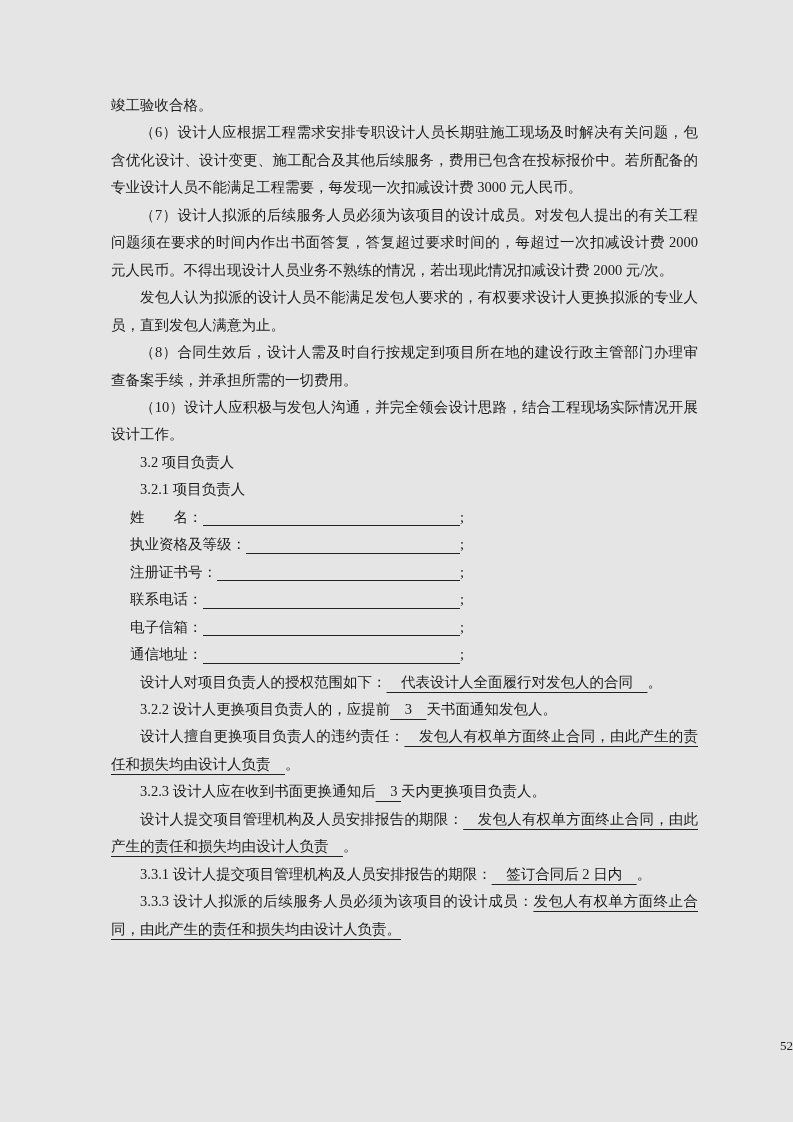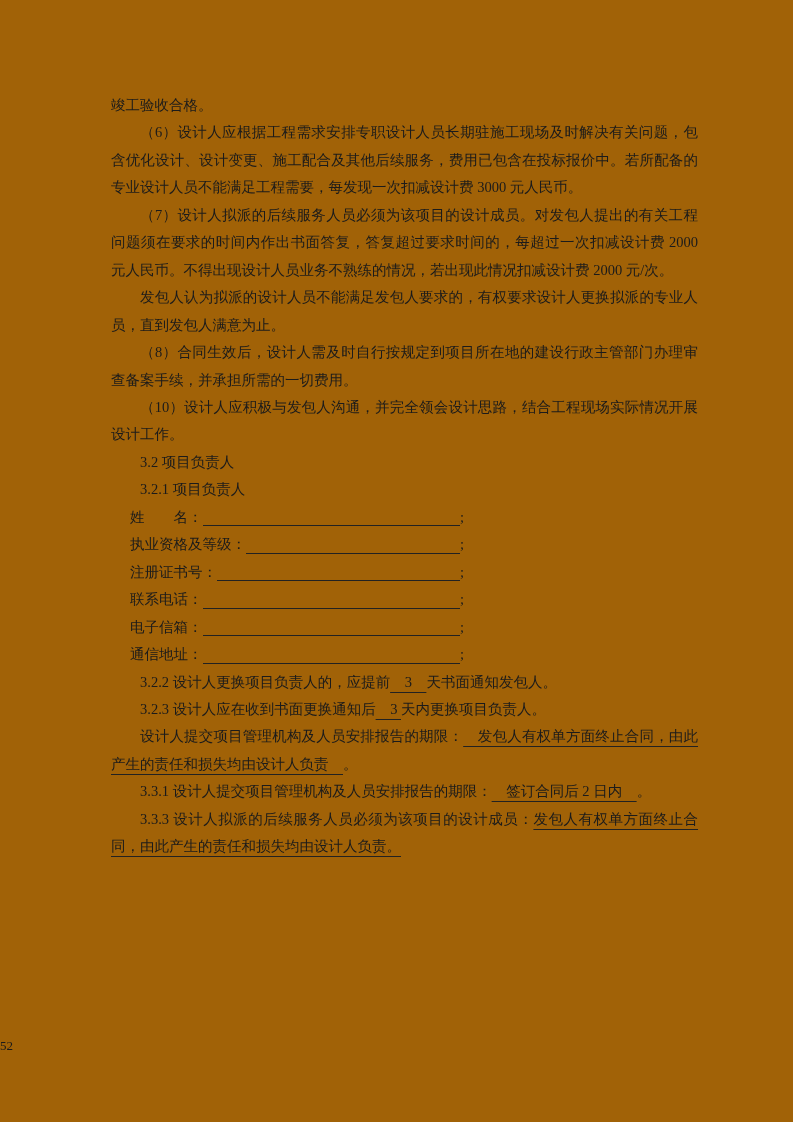--- a/index.html
+++ b/index.html
@@ -1,19 +1,19 @@
 <!DOCTYPE html>
 <html><head>
 <meta charset="utf-8">
 <style>
   html,body{margin:0;padding:0;background:#ffffff;}
   .page{
     position:relative;
     width:793px;height:1122px;
-    background:#a16207;
+    background:#e5e5e5;
     font-family:"Liberation Serif","DejaVu Serif",serif;
     color:#1b1b1b;
     overflow:hidden;
   }
   .content{
     position:absolute;
     left:111px;top:92px;
     width:587px;
     font-size:14.5px;
     line-height:27.45px;
@@ -38,21 +38,21 @@
   .field .blank{flex:1;position:relative;}
   .field .blank::after{
     content:"";
     position:absolute;left:0;right:0;bottom:5px;
     border-bottom:1px solid #222;
   }
   .field .suffix{white-space:pre;}
   .pagenum{
     position:absolute;
     top:1036px;left:0;width:100%;
-    text-align:left;
+    text-align:right;
     font-size:13px;
     line-height:20px;
     color:#1b1b1b;
   }
 </style>
 </head>
 <body>
 
 <div class="page">
   <div class="content">
@@ -87,20 +87,22 @@
       <div class="field">
         <span class="label">电子信箱：</span>
         <span class="blank"></span>
         <span class="suffix">;</span>
       </div>
       <div class="field">
         <span class="label">通信地址：</span>
         <span class="blank"></span>
         <span class="suffix">;</span>
       </div>
+      <p class="para indent"><span>设计人对项目负责人的授权范围如下：</span><span class="u">　代表设计人全面履行对发包人的合同　</span><span>。</span></p>
       <p class="para indent"><span>3.2.2 设计人更换项目负责人的，应提前</span><span class="u">　3　</span><span>天书面通知发包人。</span></p>
+      <p class="para indent"><span>设计人擅自更换项目负责人的违约责任：</span><span class="u">　发包人有权单方面终止合同，由此产生的责任和损失均由设计人负责　</span><span>。</span></p>
       <p class="para indent"><span>3.2.3 设计人应在收到书面更换通知后</span><span class="u">　3 </span><span>天内更换项目负责人。</span></p>
       <p class="para indent"><span>设计人提交项目管理机构及人员安排报告的期限：</span><span class="u">　发包人有权单方面终止合同，由此产生的责任和损失均由设计人负责　</span><span>。</span></p>
       <p class="para indent"><span>3.3.1 设计人提交项目管理机构及人员安排报告的期限：</span><span class="u">　签订合同后 2 日内　</span><span>。</span></p>
       <p class="para indent"><span>3.3.3 设计人拟派的后续服务人员必须为该项目的设计成员：</span><span class="u">发包人有权单方面终止合同，由此产生的责任和损失均由设计人负责。</span></p>
     </div>
   <div class="pagenum">52</div>
 </div>
 
 </body></html>

